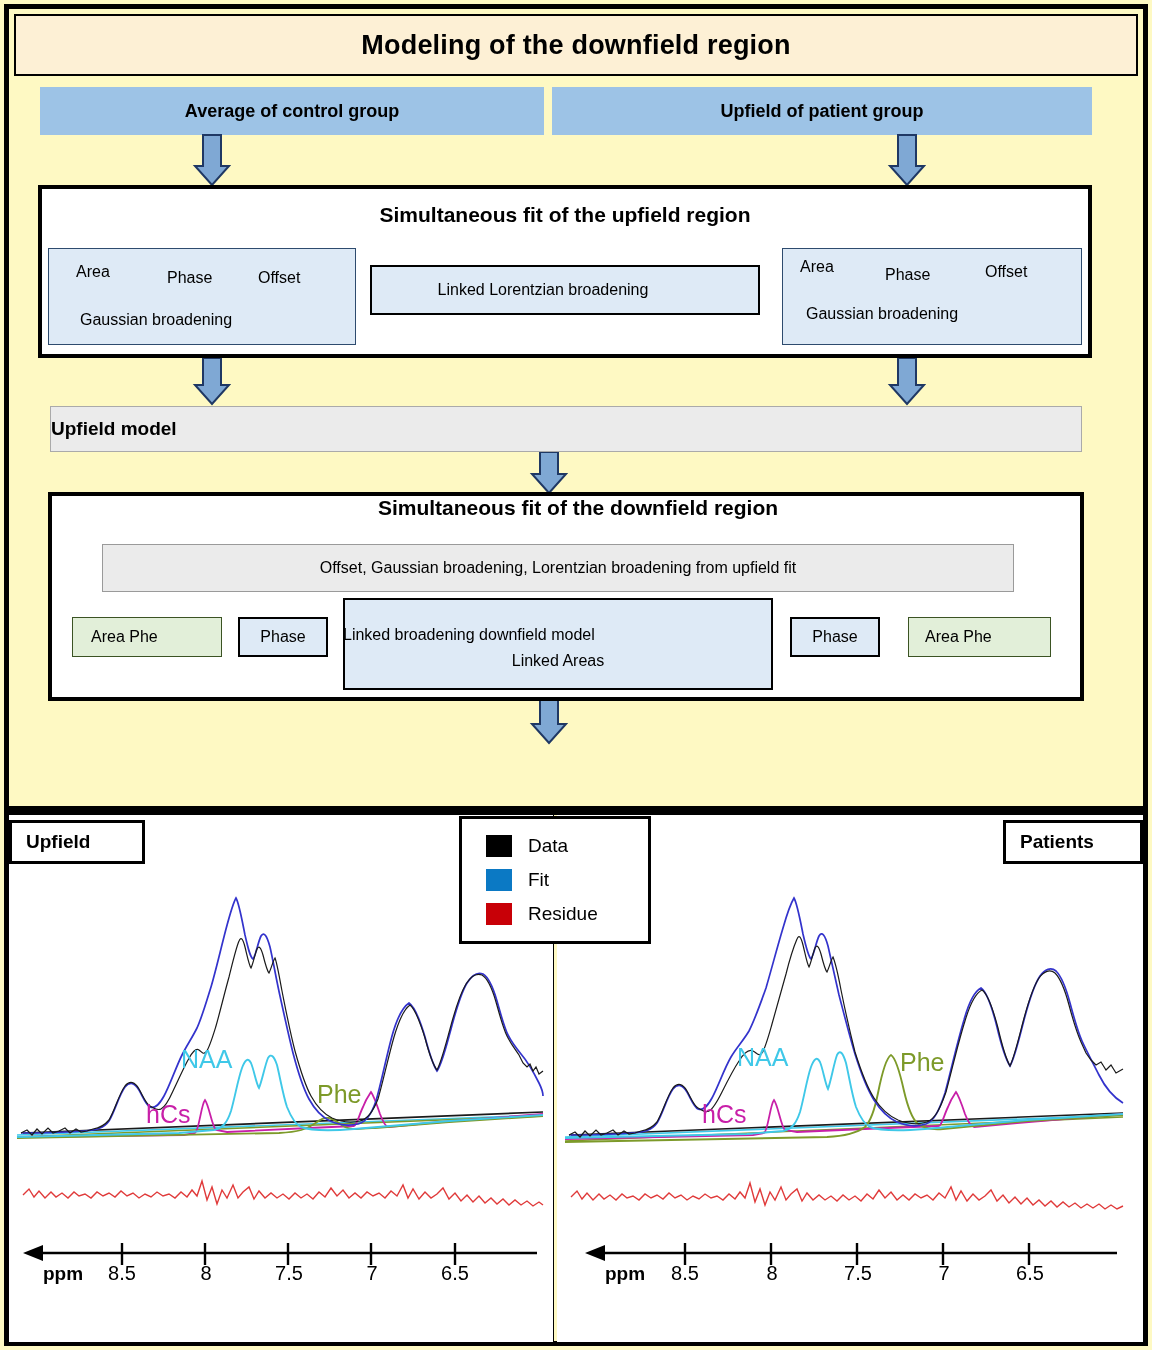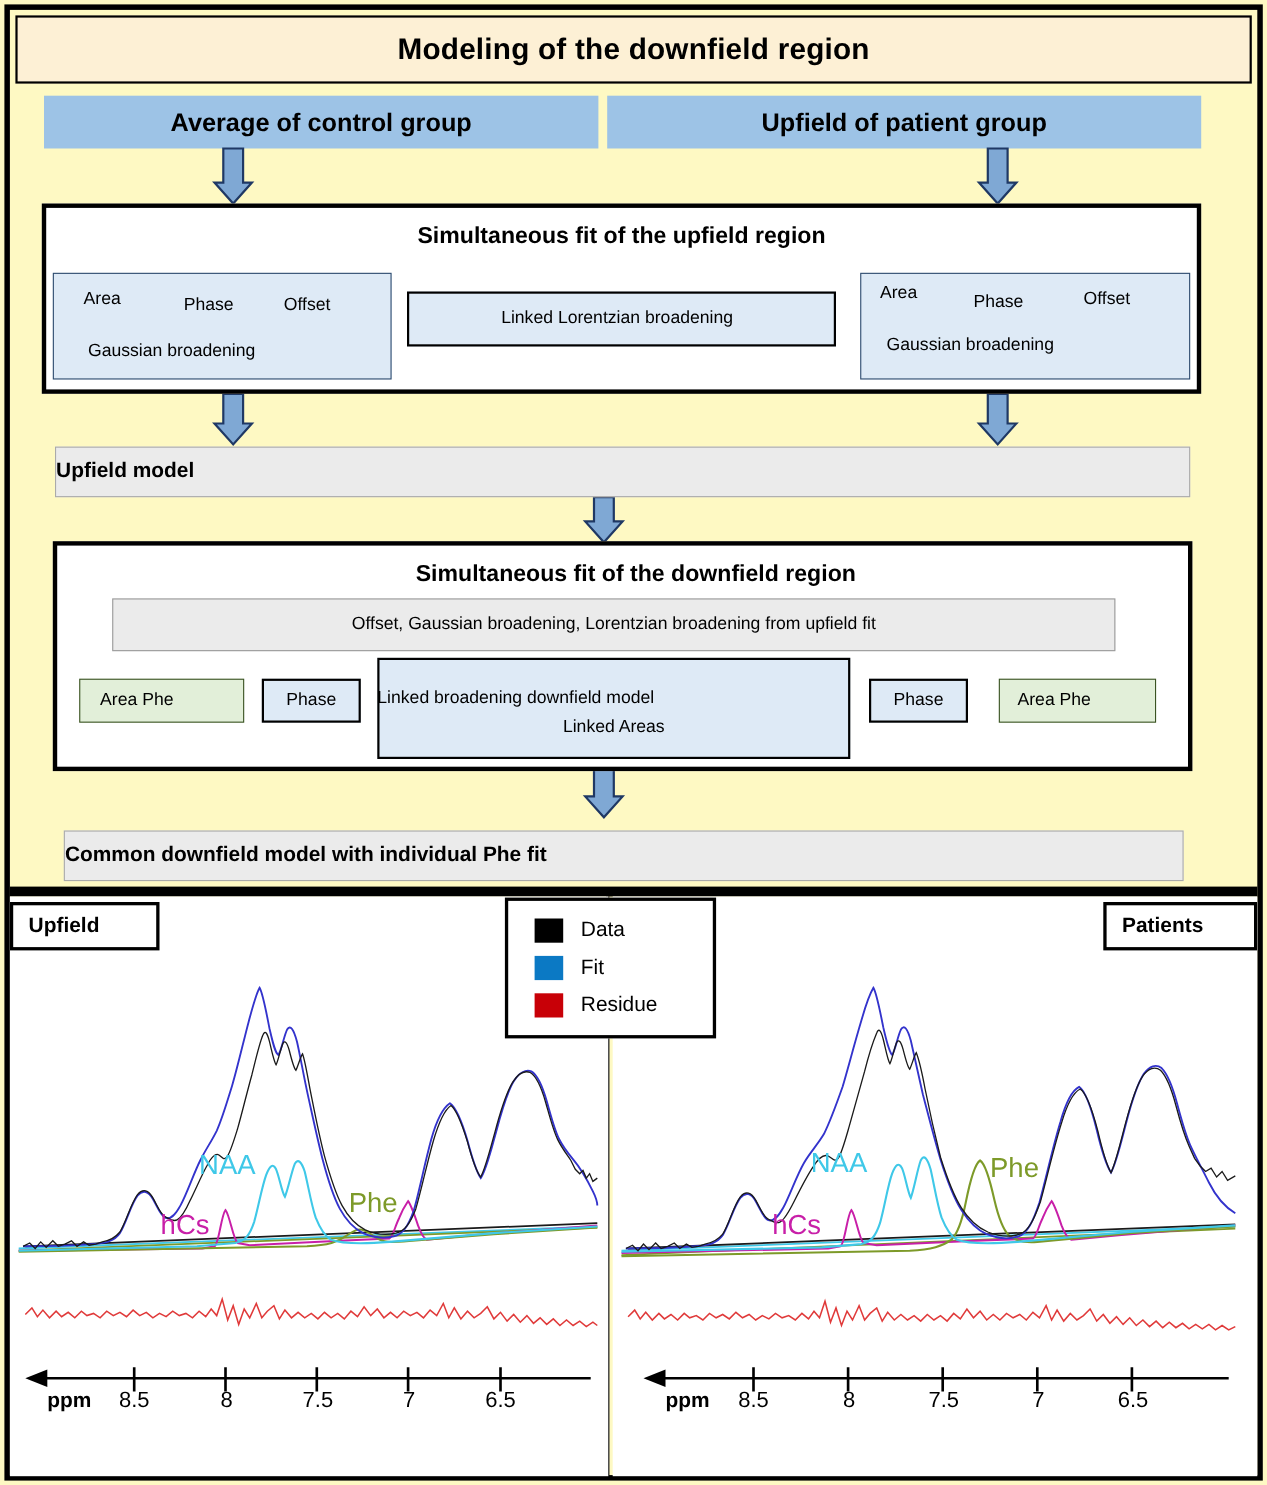--- a/index.html
+++ b/index.html
@@ -11,21 +11,21 @@
 
   
   .title-bar{position:absolute;left:14px;top:14px;width:1124px;height:62px;
     background:#FDF0D5;border:2px solid #000;box-sizing:border-box;
     display:flex;align-items:center;justify-content:center;}
   .title-bar span{font-size:27px;font-weight:bold;color:#000;letter-spacing:.2px;}
 
   
   .grp{position:absolute;top:87px;height:48px;background:#9DC3E6;
     display:flex;align-items:center;justify-content:center;box-sizing:border-box;}
-  .grp span{font-size:23px;font-weight:bold;color:#000;}
+  .grp span{font-size:18px;font-weight:bold;color:#000;}
   #grp-control{left:40px;width:504px;}
   #grp-patient{left:552px;width:540px;}
 
   
   .stage{position:absolute;border:4px solid #000;background:#fff;box-sizing:border-box;}
   .stage-title{text-align:center;font-size:21px;font-weight:bold;color:#000;}
 
   
   .pbox{position:absolute;box-sizing:border-box;border:1.5px solid #2E4B6E;background:#DEEAF6;}
   .pbox.plain{border:2px solid #000;}
@@ -116,34 +116,34 @@
     <div class="stage-title" style="margin-top:14px;">Simultaneous fit of the upfield region</div>
   </div>
 
   <div class="pbox" style="left:48px;top:248px;width:308px;height:97px;"></div>
   <div class="ptxt" style="left:76px;top:263px;">Area</div>
   <div class="ptxt" style="left:167px;top:269px;">Phase</div>
   <div class="ptxt" style="left:258px;top:269px;">Offset</div>
   <div class="ptxt" style="left:80px;top:311px;">Gaussian broadening</div>
 
   <div class="pbox plain" style="left:370px;top:265px;width:390px;height:50px;"></div>
-  <div class="ptxt" style="left:366px;top:281px;width:390px;text-align:center;">Linked Lorentzian broadening</div>
+  <div class="ptxt" style="left:348px;top:281px;width:390px;text-align:center;">Linked Lorentzian broadening</div>
 
   <div class="pbox" style="left:782px;top:248px;width:300px;height:97px;"></div>
   <div class="ptxt" style="left:800px;top:258px;">Area</div>
   <div class="ptxt" style="left:885px;top:266px;">Phase</div>
   <div class="ptxt" style="left:985px;top:263px;">Offset</div>
   <div class="ptxt" style="left:806px;top:305px;">Gaussian broadening</div>
 
   <div class="bigbar" style="left:50px;top:406px;width:1032px;height:46px;">
     <span>Upfield model</span>
   </div>
 
   <div class="stage" id="stage-downfield" style="left:48px;top:492px;width:1036px;height:209px;">
-    <div class="stage-title" style="margin-top:14px;padding-left:24px;">Simultaneous fit of the downfield region</div>
+    <div class="stage-title" style="padding-left:24px;">Simultaneous fit of the downfield region</div>
   </div>
 
   <div class="greybox" style="left:102px;top:544px;width:912px;height:48px;">
     <span class="ctxt">Offset, Gaussian broadening, Lorentzian broadening from upfield fit</span>
   </div>
 
   <div class="gbox" style="left:72px;top:617px;width:150px;height:40px;">
     <span class="ctxt">Area Phe</span>
   </div>
 
@@ -156,23 +156,20 @@
   <div class="ptxt" style="left:343px;top:652px;width:430px;text-align:center;">Linked Areas</div>
 
   <div class="pbox plain" style="left:790px;top:617px;width:90px;height:40px;display:flex;align-items:center;justify-content:center;">
     <span class="ctxt">Phase</span>
   </div>
 
   <div class="gbox" style="left:908px;top:617px;width:143px;height:40px;padding-left:16px;">
     <span class="ctxt">Area Phe</span>
   </div>
 
-  <div class="bigbar" style="left:58px;top:755px;width:1018px;height:46px;">
-    <span>Common downfield model with individual Phe fit</span>
-  </div>
 
   <div class="sep"></div>
   <div class="vdiv"></div>
 
   <div class="panel" id="panel-control">
     <svg class="spec" width="544" height="527" viewBox="0 0 544 527">
 
       <path d="M8,320 L534,300" stroke="#3FC8E8" stroke-width="1.6" fill="none"></path>
       <path d="M8,322 L534,301" stroke="#7D9A29" stroke-width="1.6" fill="none"></path>
       <path d="M14,318 L534,297" stroke="#1A1A1A" stroke-width="1.6" fill="none"></path>

